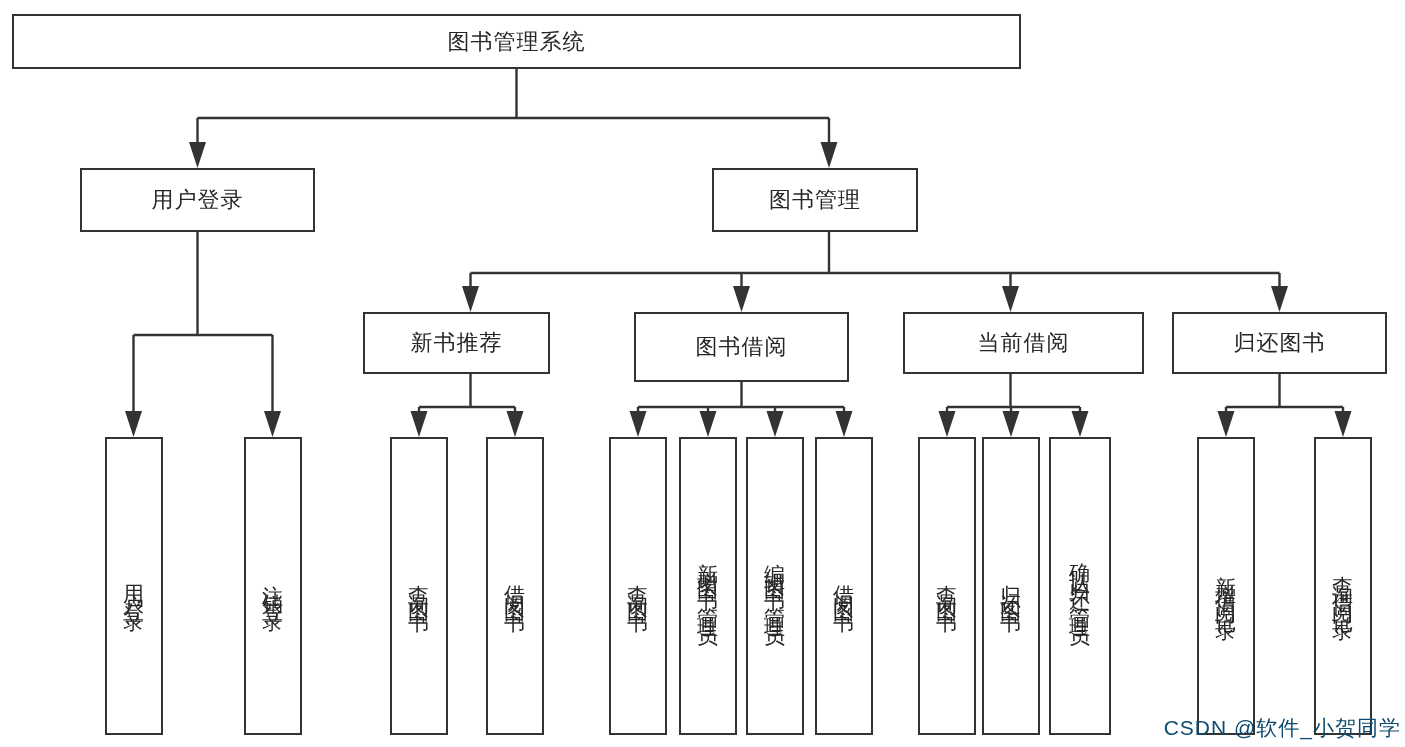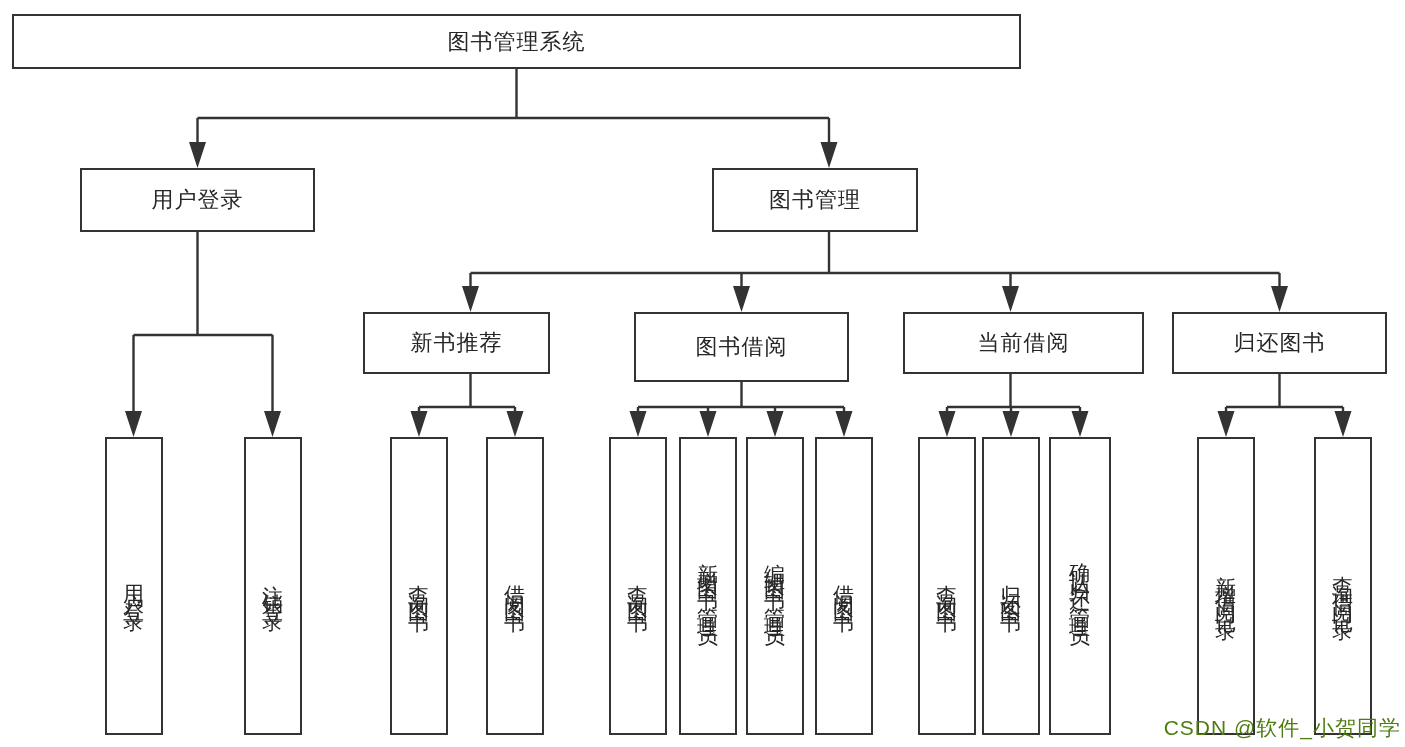--- a/index.html
+++ b/index.html
@@ -12,21 +12,21 @@
     position:absolute;box-sizing:border-box;border:2.5px solid #333333;background:#ffffff;
     display:flex;align-items:center;justify-content:center;z-index:2;
     font-size:22px;letter-spacing:1px;color:#262626;
   }
   .leaf{font-size:21px;letter-spacing:0;}
   .leaf .vtext{
     writing-mode:vertical-lr;text-orientation:mixed;letter-spacing:9px;line-height:1;
   }
   .watermark{
     position:absolute;right:4px;bottom:5px;z-index:5;
-    font-size:21px;color:#4d7c0f;letter-spacing:1px;white-space:nowrap;
+    font-size:21px;color:#0c4a6e;letter-spacing:1px;white-space:nowrap;
   }
 </style>
 </head>
 <body>
 
 <div class="stage">
 
   <svg class="connectors" width="1405" height="747" viewBox="0 0 1405 747" aria-hidden="true">
     <path fill="none" stroke="#333333" stroke-width="2.4" d="
       M516.5 69 V118 M197.5 118 H829 M197.5 118 V150 M829 118 V150

